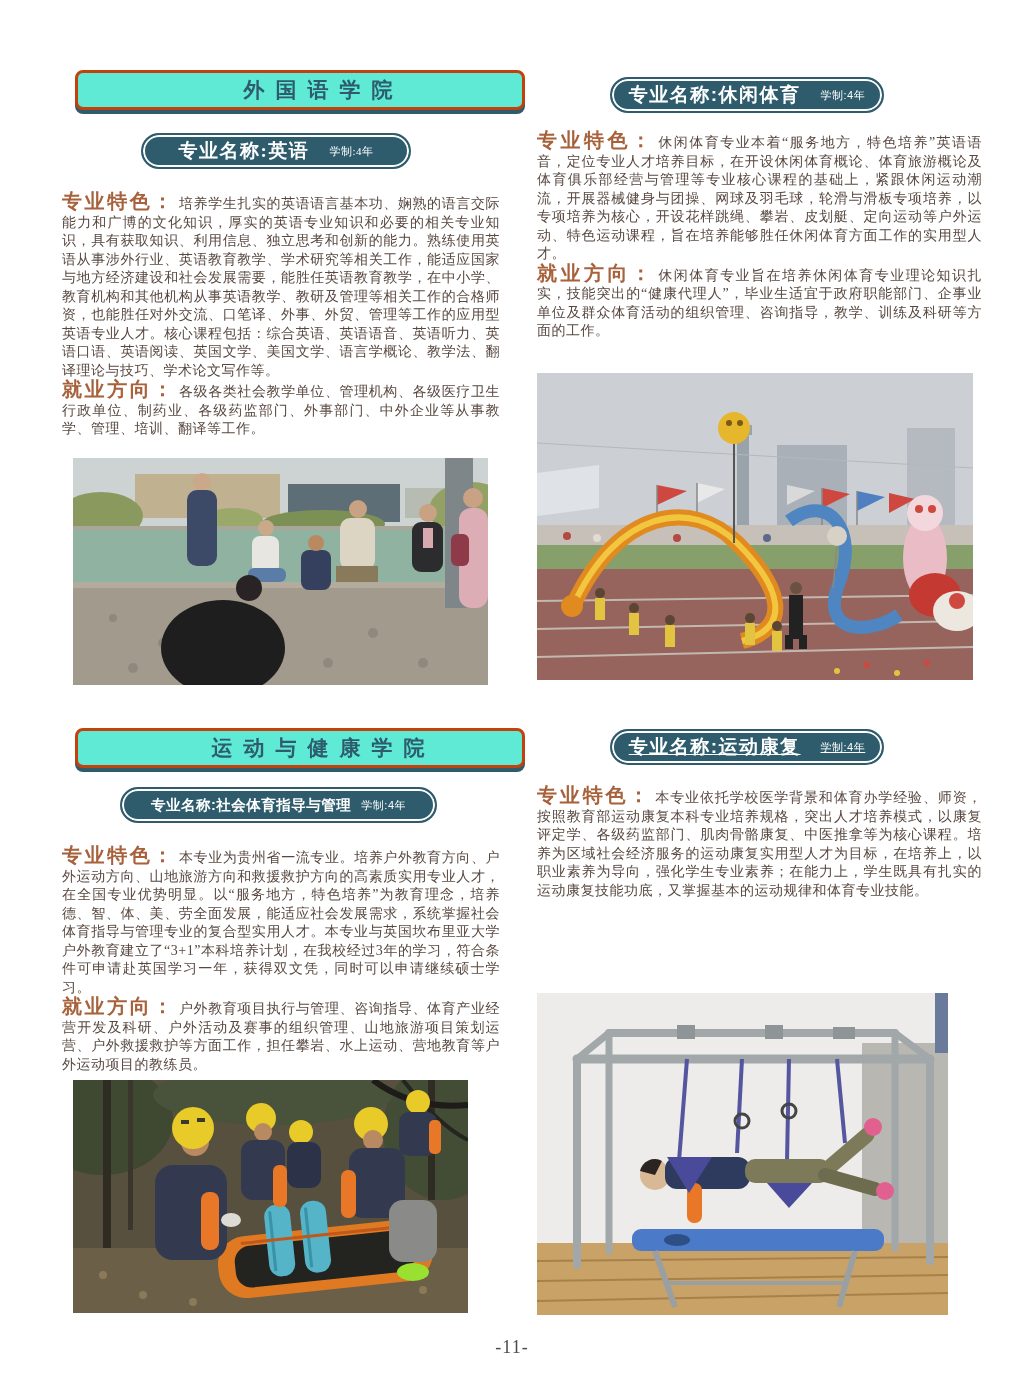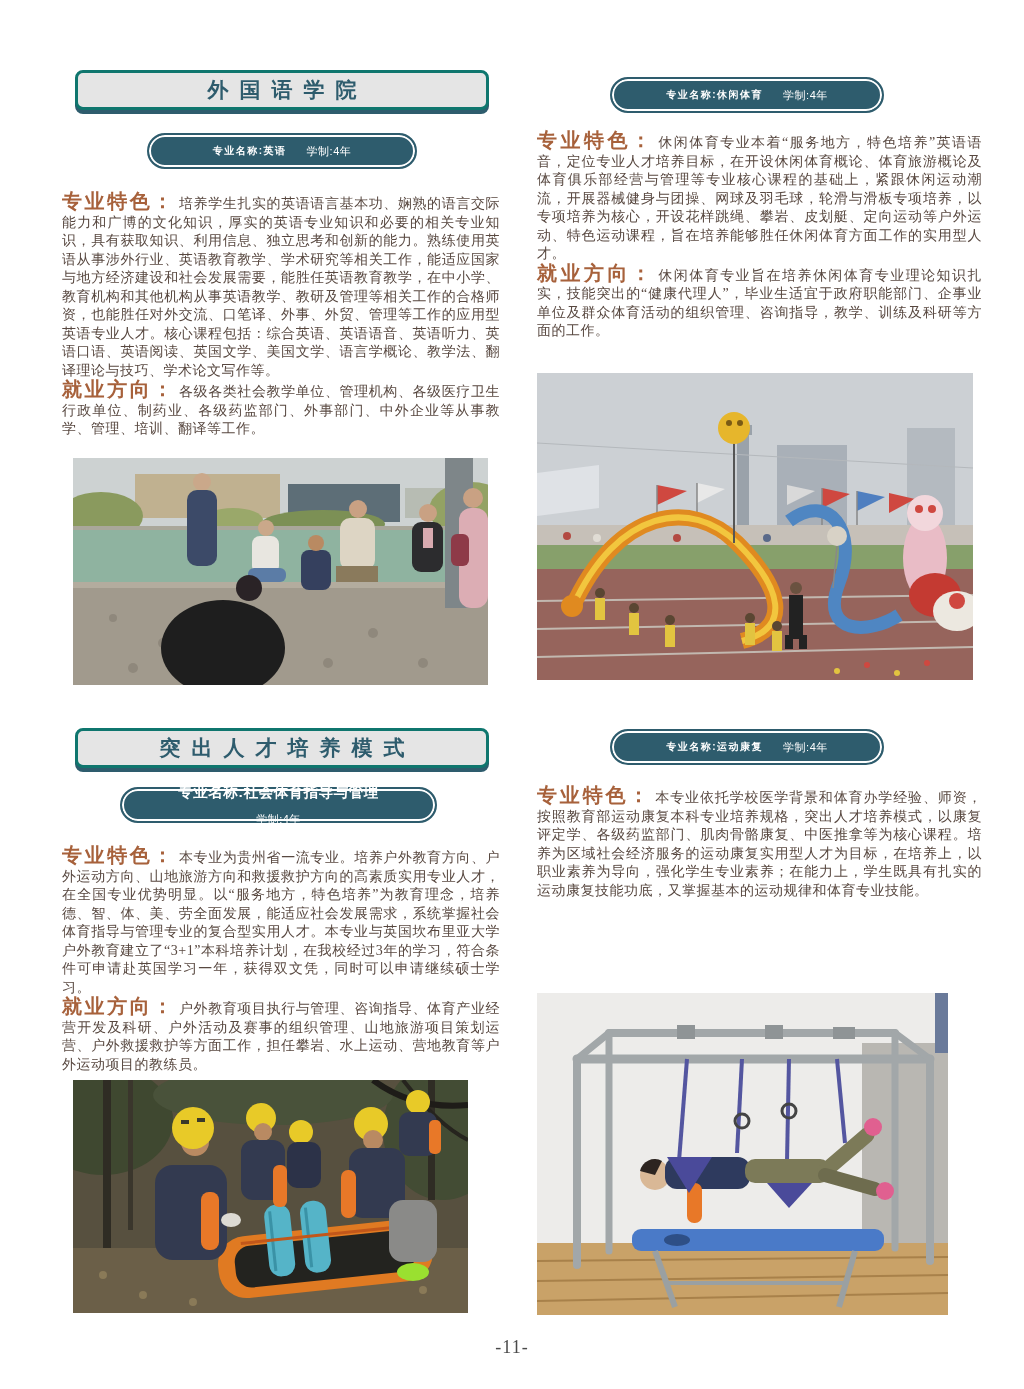--- a/index.html
+++ b/index.html
@@ -2,37 +2,37 @@
 <html><head>
 <meta charset="utf-8">
 <style>
   html,body{margin:0;padding:0;background:#ffffff;}
   .page{
     position:relative;width:1024px;height:1389px;margin:0 auto;background:#ffffff;
     overflow:hidden;font-family:"Liberation Serif",serif;
   }
   
   .college-header{
-    position:absolute;height:34px;background:#e5e5e5;
-    border:3px solid #0f766e;border-radius:8px;
+    position:absolute;height:34px;background:#5eead4;
+    border:3px solid #c2410c;border-radius:8px;
     box-shadow:0 4px 0 0 #2e5c6d;
     display:flex;align-items:center;justify-content:center;
     color:#2e5c6d;font-family:"Liberation Sans",sans-serif;
-    font-weight:bold;font-size:21px;letter-spacing:11px;
+    font-weight:bold;font-size:21px;letter-spacing:11px;padding-left:36px;
   }
   .college-header span{padding-left:11px;} 
   
   .pill{
     position:absolute;height:32px;background:#2e5c6d;
     border:2px solid #2e5c6d;border-radius:20px;
     box-shadow:inset 0 0 0 2px #ffffff;
     display:flex;align-items:center;justify-content:center;gap:20px;
     color:#ffffff;font-family:"Liberation Sans",sans-serif;white-space:nowrap;
   }
-  .pill .pname{font-size:10px;font-weight:bold;letter-spacing:1.5px;}
+  .pill .pname{font-size:19px;font-weight:bold;letter-spacing:1.5px;}
   .pill.compact .pname{font-size:14.5px;letter-spacing:0.5px;}
   .pill.compact{gap:10px;}
   .pill .pdur{font-size:11px;letter-spacing:0.5px;}
   
   .desc{
     position:absolute;text-align:justify;color:#584840;
     font-size:14px;line-height:18.5px;letter-spacing:0.5px;
   }
   .desc p{margin:0;}
   .plabel{
@@ -51,21 +51,21 @@
 </style>
 </head>
 <body>
 
 <div class="page">
 
   <div class="college-header" style="left:75px;top:70px;width:408px;">
     <span>外国语学院</span>
   </div>
 
-  <div class="pill" style="left:147px;top:133px;width:266px;">
+  <div class="pill" style="left:141px;top:133px;width:266px;font-family:Liberation Serif, serif;">
     <span class="pname">专业名称:英语</span>
     <span class="pdur">学制:4年</span>
   </div>
 
   <div class="desc" style="left:62px;top:192px;width:438px;">
     <p><span class="plabel">专业特色：</span><span>培养学生扎实的英语语言基本功、娴熟的语言交际能力和广博的文化知识，厚实的英语专业知识和必要的相关专业知识，具有获取知识、利用信息、独立思考和创新的能力。熟练使用英语从事涉外行业、英语教育教学、学术研究等相关工作，能适应国家与地方经济建设和社会发展需要，能胜任英语教育教学，在中小学、教育机构和其他机构从事英语教学、教研及管理等相关工作的合格师资，也能胜任对外交流、口笔译、外事、外贸、管理等工作的应用型英语专业人才。核心课程包括：综合英语、英语语音、英语听力、英语口语、英语阅读、英国文学、美国文学、语言学概论、教学法、翻译理论与技巧、学术论文写作等。</span></p>
     <p><span class="plabel">就业方向：</span><span>各级各类社会教学单位、管理机构、各级医疗卫生行政单位、制药业、各级药监部门、外事部门、中外企业等从事教学、管理、培训、翻译等工作。</span></p>
   </div>
 
   <div class="photo" style="left:73px;top:458px;width:415px;height:227px;">
@@ -197,24 +197,24 @@
           <rect x="262" y="262" width="8" height="14" fill="#222"></rect>
       </g>
       <circle cx="330" cy="292" r="3" fill="#cf4840"></circle>
         <circle cx="360" cy="300" r="3" fill="#e2c440"></circle>
       <circle cx="390" cy="290" r="3" fill="#cf4840"></circle>
         <circle cx="300" cy="298" r="3" fill="#e2c440"></circle>
     </svg>
   </div>
 
   <div class="college-header" style="left:75px;top:728px;width:408px;">
-    <span>突出人才培养模式</span>
-  </div>
-
-  <div class="pill compact" style="left:120px;top:787px;width:313px;flex-direction:column;">
+    <span>运动与健康学院</span>
+  </div>
+
+  <div class="pill compact" style="left:120px;top:787px;width:313px;">
     <span class="pname">专业名称:社会体育指导与管理</span>
     <span class="pdur">学制:4年</span>
   </div>
 
   <div class="desc" style="left:62px;top:846px;width:438px;">
     <p><span class="plabel">专业特色：</span><span>本专业为贵州省一流专业。培养户外教育方向、户外运动方向、山地旅游方向和救援救护方向的高素质实用专业人才，在全国专业优势明显。以“服务地方，特色培养”为教育理念，培养德、智、体、美、劳全面发展，能适应社会发展需求，系统掌握社会体育指导与管理专业的复合型实用人才。本专业与英国坎布里亚大学户外教育建立了“3+1”本科培养计划，在我校经过3年的学习，符合条件可申请赴英国学习一年，获得双文凭，同时可以申请继续硕士学习。</span></p>
     <p><span class="plabel">就业方向：</span><span>户外教育项目执行与管理、咨询指导、体育产业经营开发及科研、户外活动及赛事的组织管理、山地旅游项目策划运营、户外救援救护等方面工作，担任攀岩、水上运动、营地教育等户外运动项目的教练员。</span></p>
   </div>
 
   <div class="photo" style="left:73px;top:1080px;width:395px;height:233px;">
@@ -270,21 +270,21 @@
         <ellipse cx="340" cy="192" rx="16" ry="9" fill="#9ae030"></ellipse>
       </g>
       <g>
         <circle cx="345" cy="22" r="12" fill="#e8ca28"></circle>
         <rect x="326" y="32" width="38" height="44" rx="10" fill="#333a50"></rect>
         <rect x="356" y="40" width="12" height="34" rx="5" fill="#e87828"></rect>
       </g>
     </svg>
   </div>
 
-  <div class="pill" style="left:610px;top:729px;width:270px;">
+  <div class="pill" style="left:610px;top:729px;width:270px;text-decoration:underline;">
     <span class="pname">专业名称:运动康复</span>
     <span class="pdur">学制:4年</span>
   </div>
 
   <div class="desc" style="left:537px;top:786px;width:445px;">
     <p><span class="plabel">专业特色：</span><span>本专业依托学校医学背景和体育办学经验、师资，按照教育部运动康复本科专业培养规格，突出人才培养模式，以康复评定学、各级药监部门、肌肉骨骼康复、中医推拿等为核心课程。培养为区域社会经济服务的运动康复实用型人才为目标，在培养上，以职业素养为导向，强化学生专业素养；在能力上，学生既具有扎实的运动康复技能功底，又掌握基本的运动规律和体育专业技能。</span></p>
   </div>
 
   <div class="photo" style="left:537px;top:993px;width:411px;height:322px;">
     <svg viewBox="0 0 411 322" preserveAspectRatio="none">

